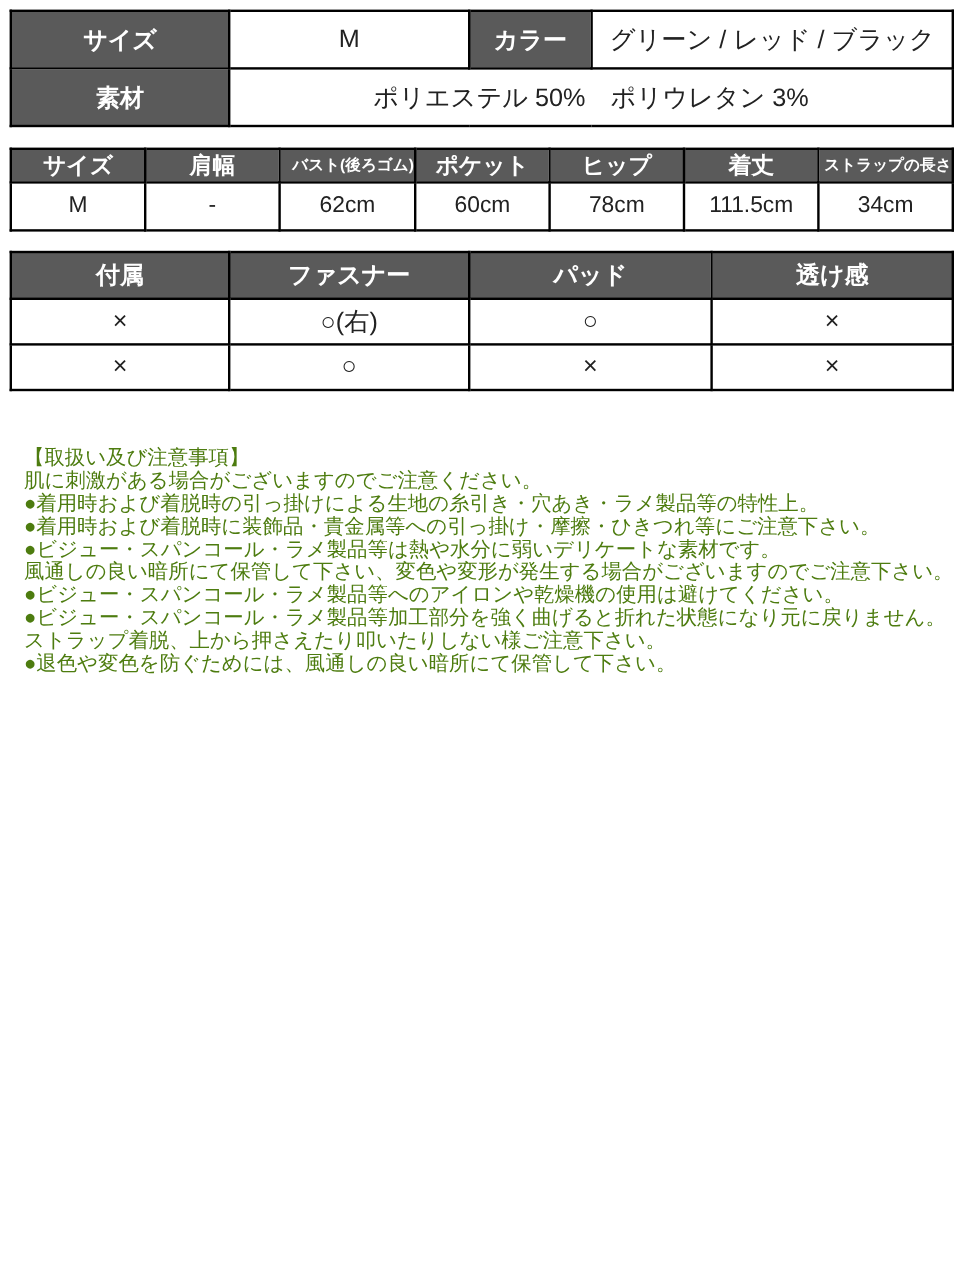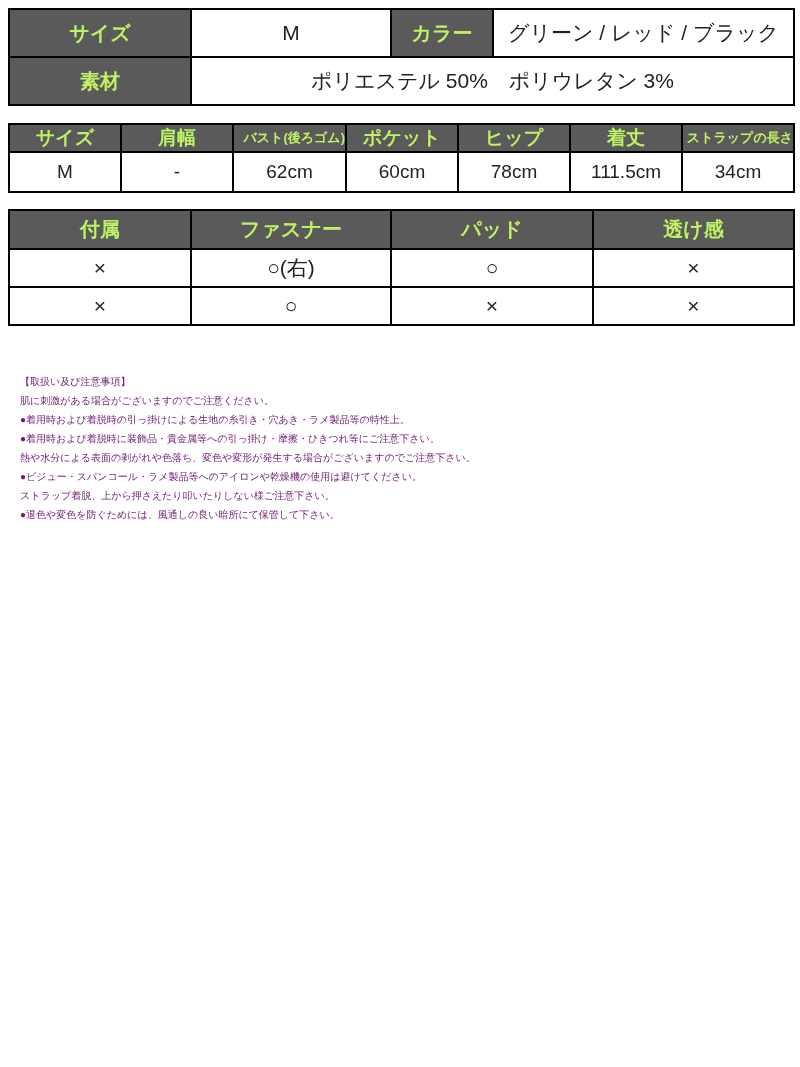--- a/index.html
+++ b/index.html
@@ -21,21 +21,21 @@
   th, td {
     border: 2px solid #000000;
     text-align: center;
     vertical-align: middle;
     padding: 0;
     overflow: hidden;
     white-space: nowrap;
   }
   th {
     background: #5a5a5a;
-    color: #bef264;
+    color: #ffffff;
     font-weight: bold;
     font-size: 20px;
     margin-top: 22px;
   }
   td {
     background: #ffffff;
     color: #222222;
     font-weight: 400;
     font-size: 20px;
   }
@@ -51,22 +51,22 @@
   .t2 td { font-size: 19px; }
 
   .t3 { margin: 16px 0 0 8px; }
   .t3 .hrow { height: 39px; }
   .t3 .vrow { height: 38px; }
   .t3 th.small { font-size: 18px; }
   .t3 td { font-size: 21px; }
 
   .notes {
     margin: 46px 20px 0 20px;
-    color: #701a75;
-    font-size: 10px;
+    color: #4d7c0f;
+    font-size: 17px;
     line-height: 19px;
     font-family: Liberation Serif, serif;
   }
   .notes div { white-space: nowrap; }
 </style>
 </head>
 <body>
 
 <table class="t1">
   <colgroup>
@@ -148,17 +148,19 @@
     <td>×</td>
   </tr>
 </tbody>
   </table>
 
 <div class="notes">
   <div>【取扱い及び注意事項】</div>
   <div>肌に刺激がある場合がございますのでご注意ください。</div>
   <div>●着用時および着脱時の引っ掛けによる生地の糸引き・穴あき・ラメ製品等の特性上。</div>
   <div>●着用時および着脱時に装飾品・貴金属等への引っ掛け・摩擦・ひきつれ等にご注意下さい。</div>
-  <div>熱や水分による表面の剥がれや色落ち、変色や変形が発生する場合がございますのでご注意下さい。</div>
+  <div>●ビジュー・スパンコール・ラメ製品等は熱や水分に弱いデリケートな素材です。</div>
+  <div>風通しの良い暗所にて保管して下さい、変色や変形が発生する場合がございますのでご注意下さい。</div>
   <div>●ビジュー・スパンコール・ラメ製品等へのアイロンや乾燥機の使用は避けてください。</div>
+  <div>●ビジュー・スパンコール・ラメ製品等加工部分を強く曲げると折れた状態になり元に戻りません。</div>
   <div>ストラップ着脱、上から押さえたり叩いたりしない様ご注意下さい。</div>
   <div>●退色や変色を防ぐためには、風通しの良い暗所にて保管して下さい。</div>
 </div>
 
 </body></html>

